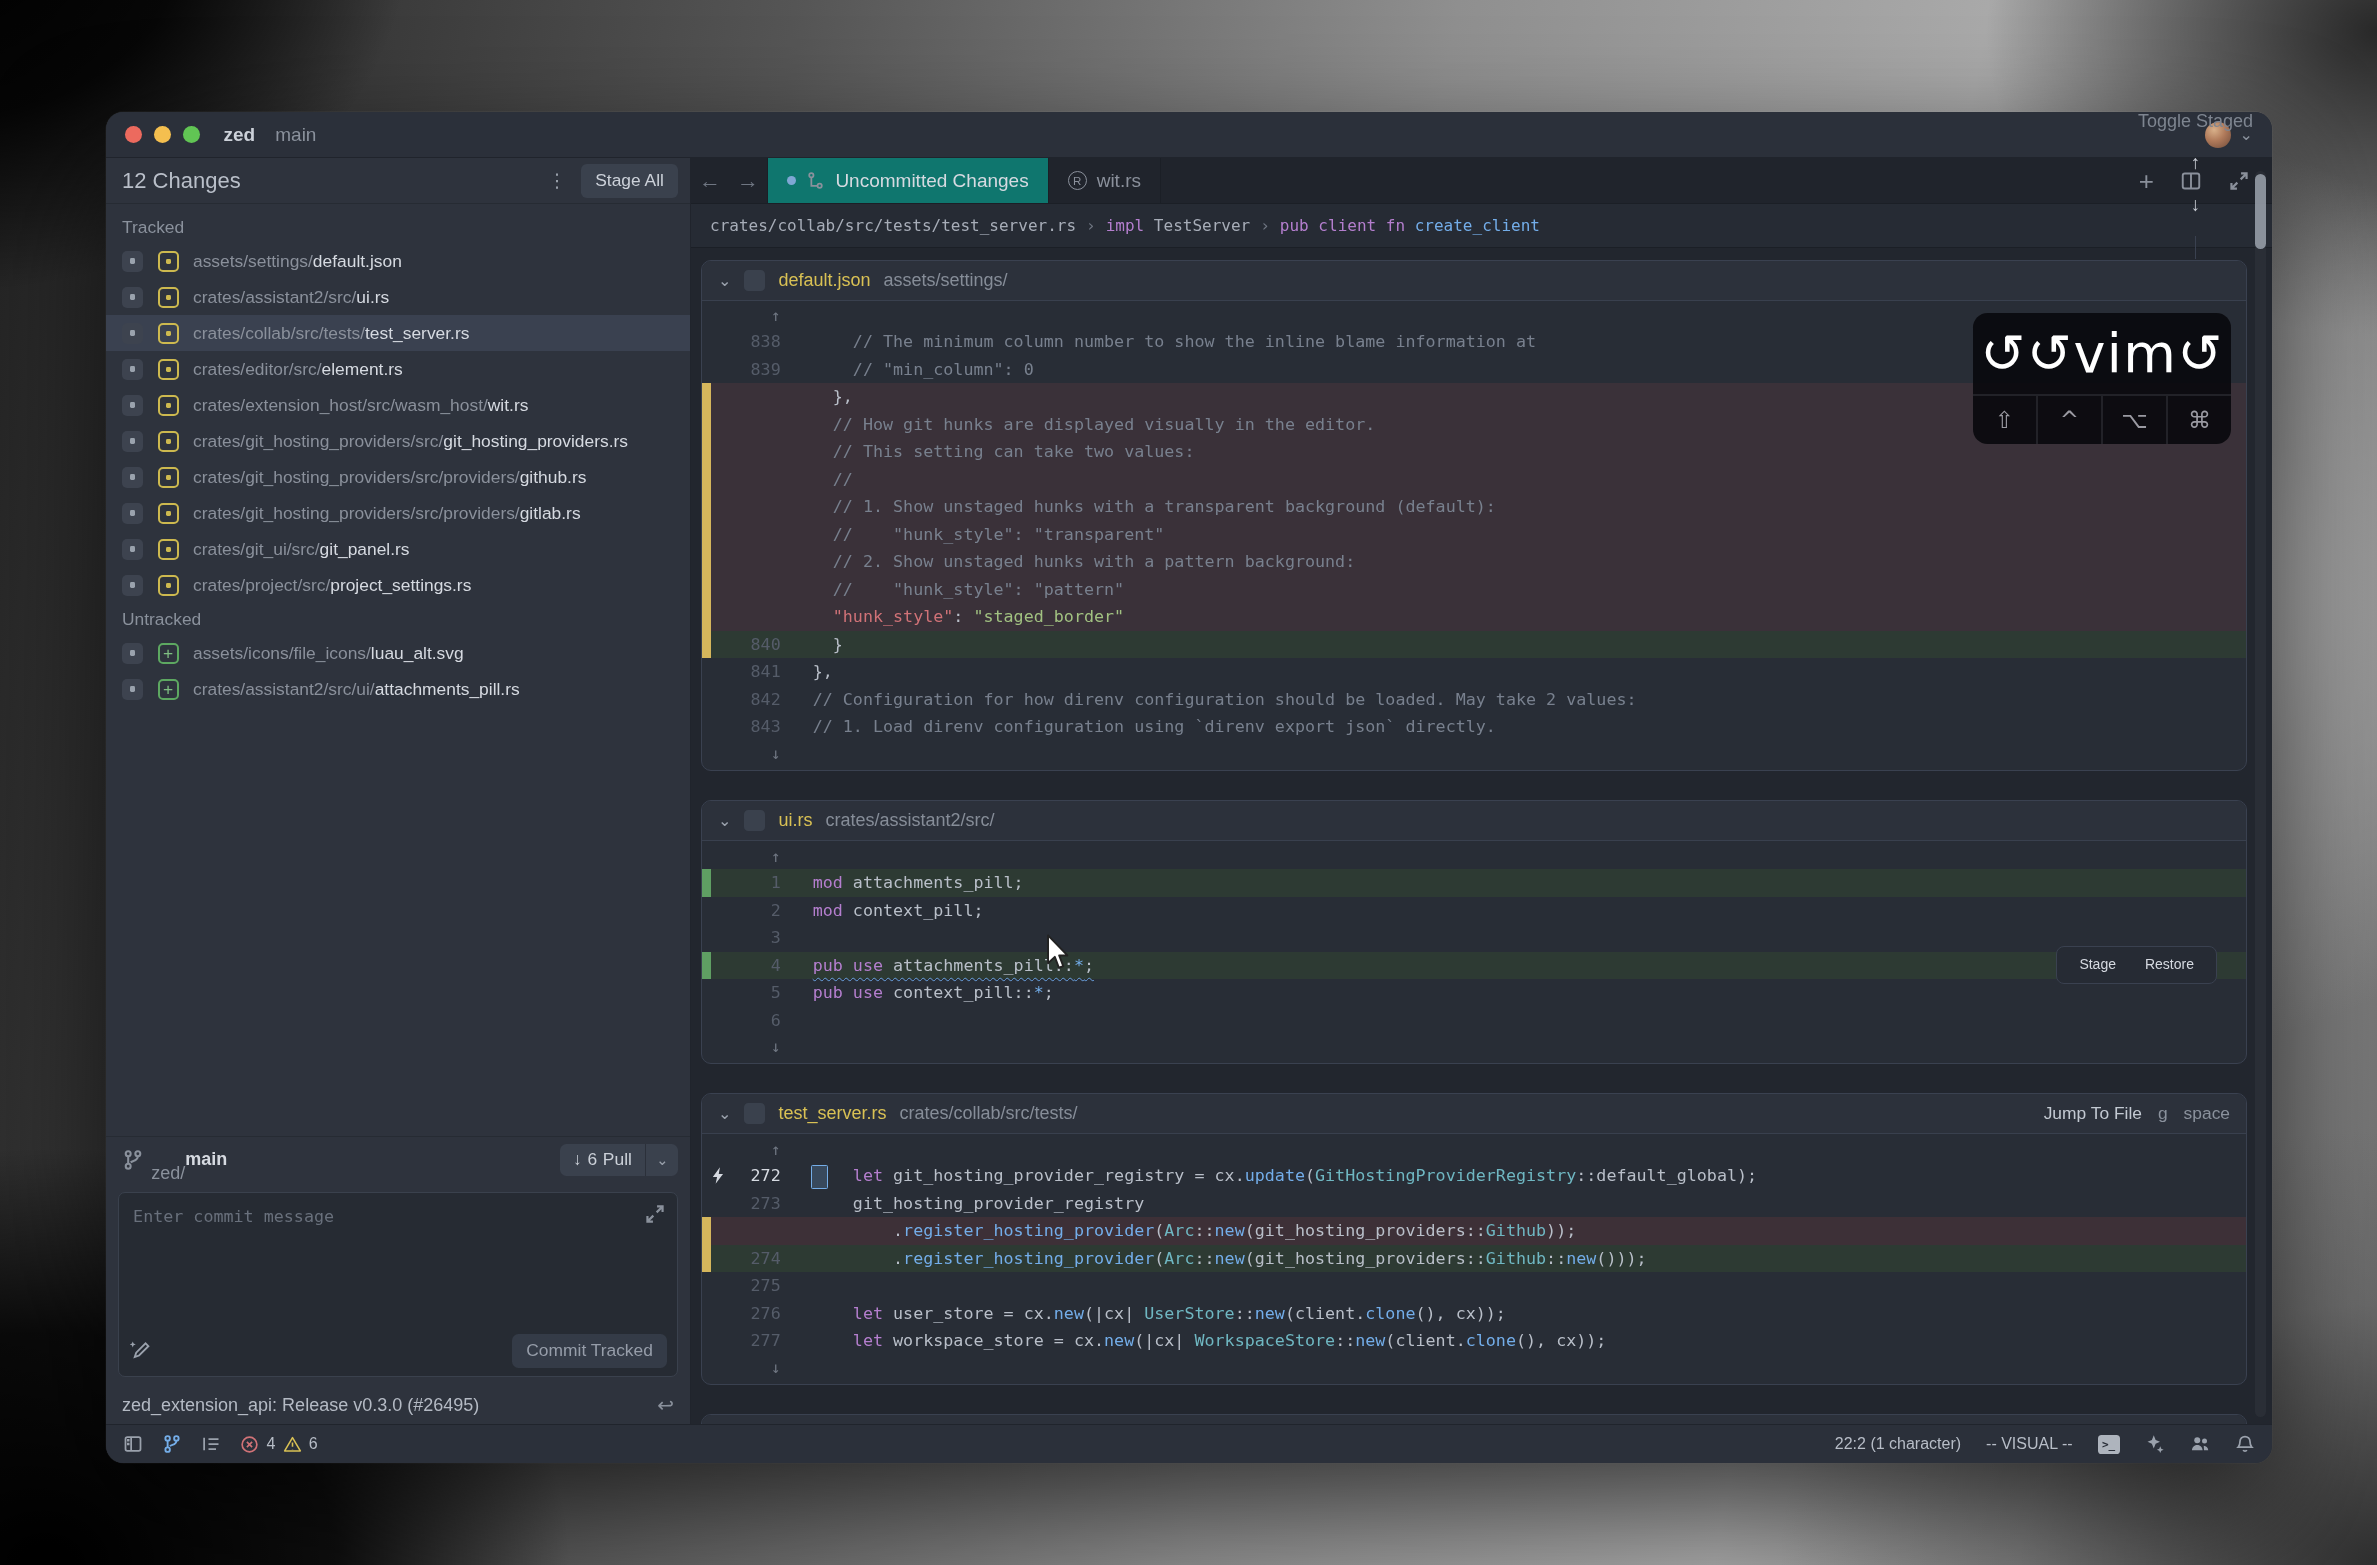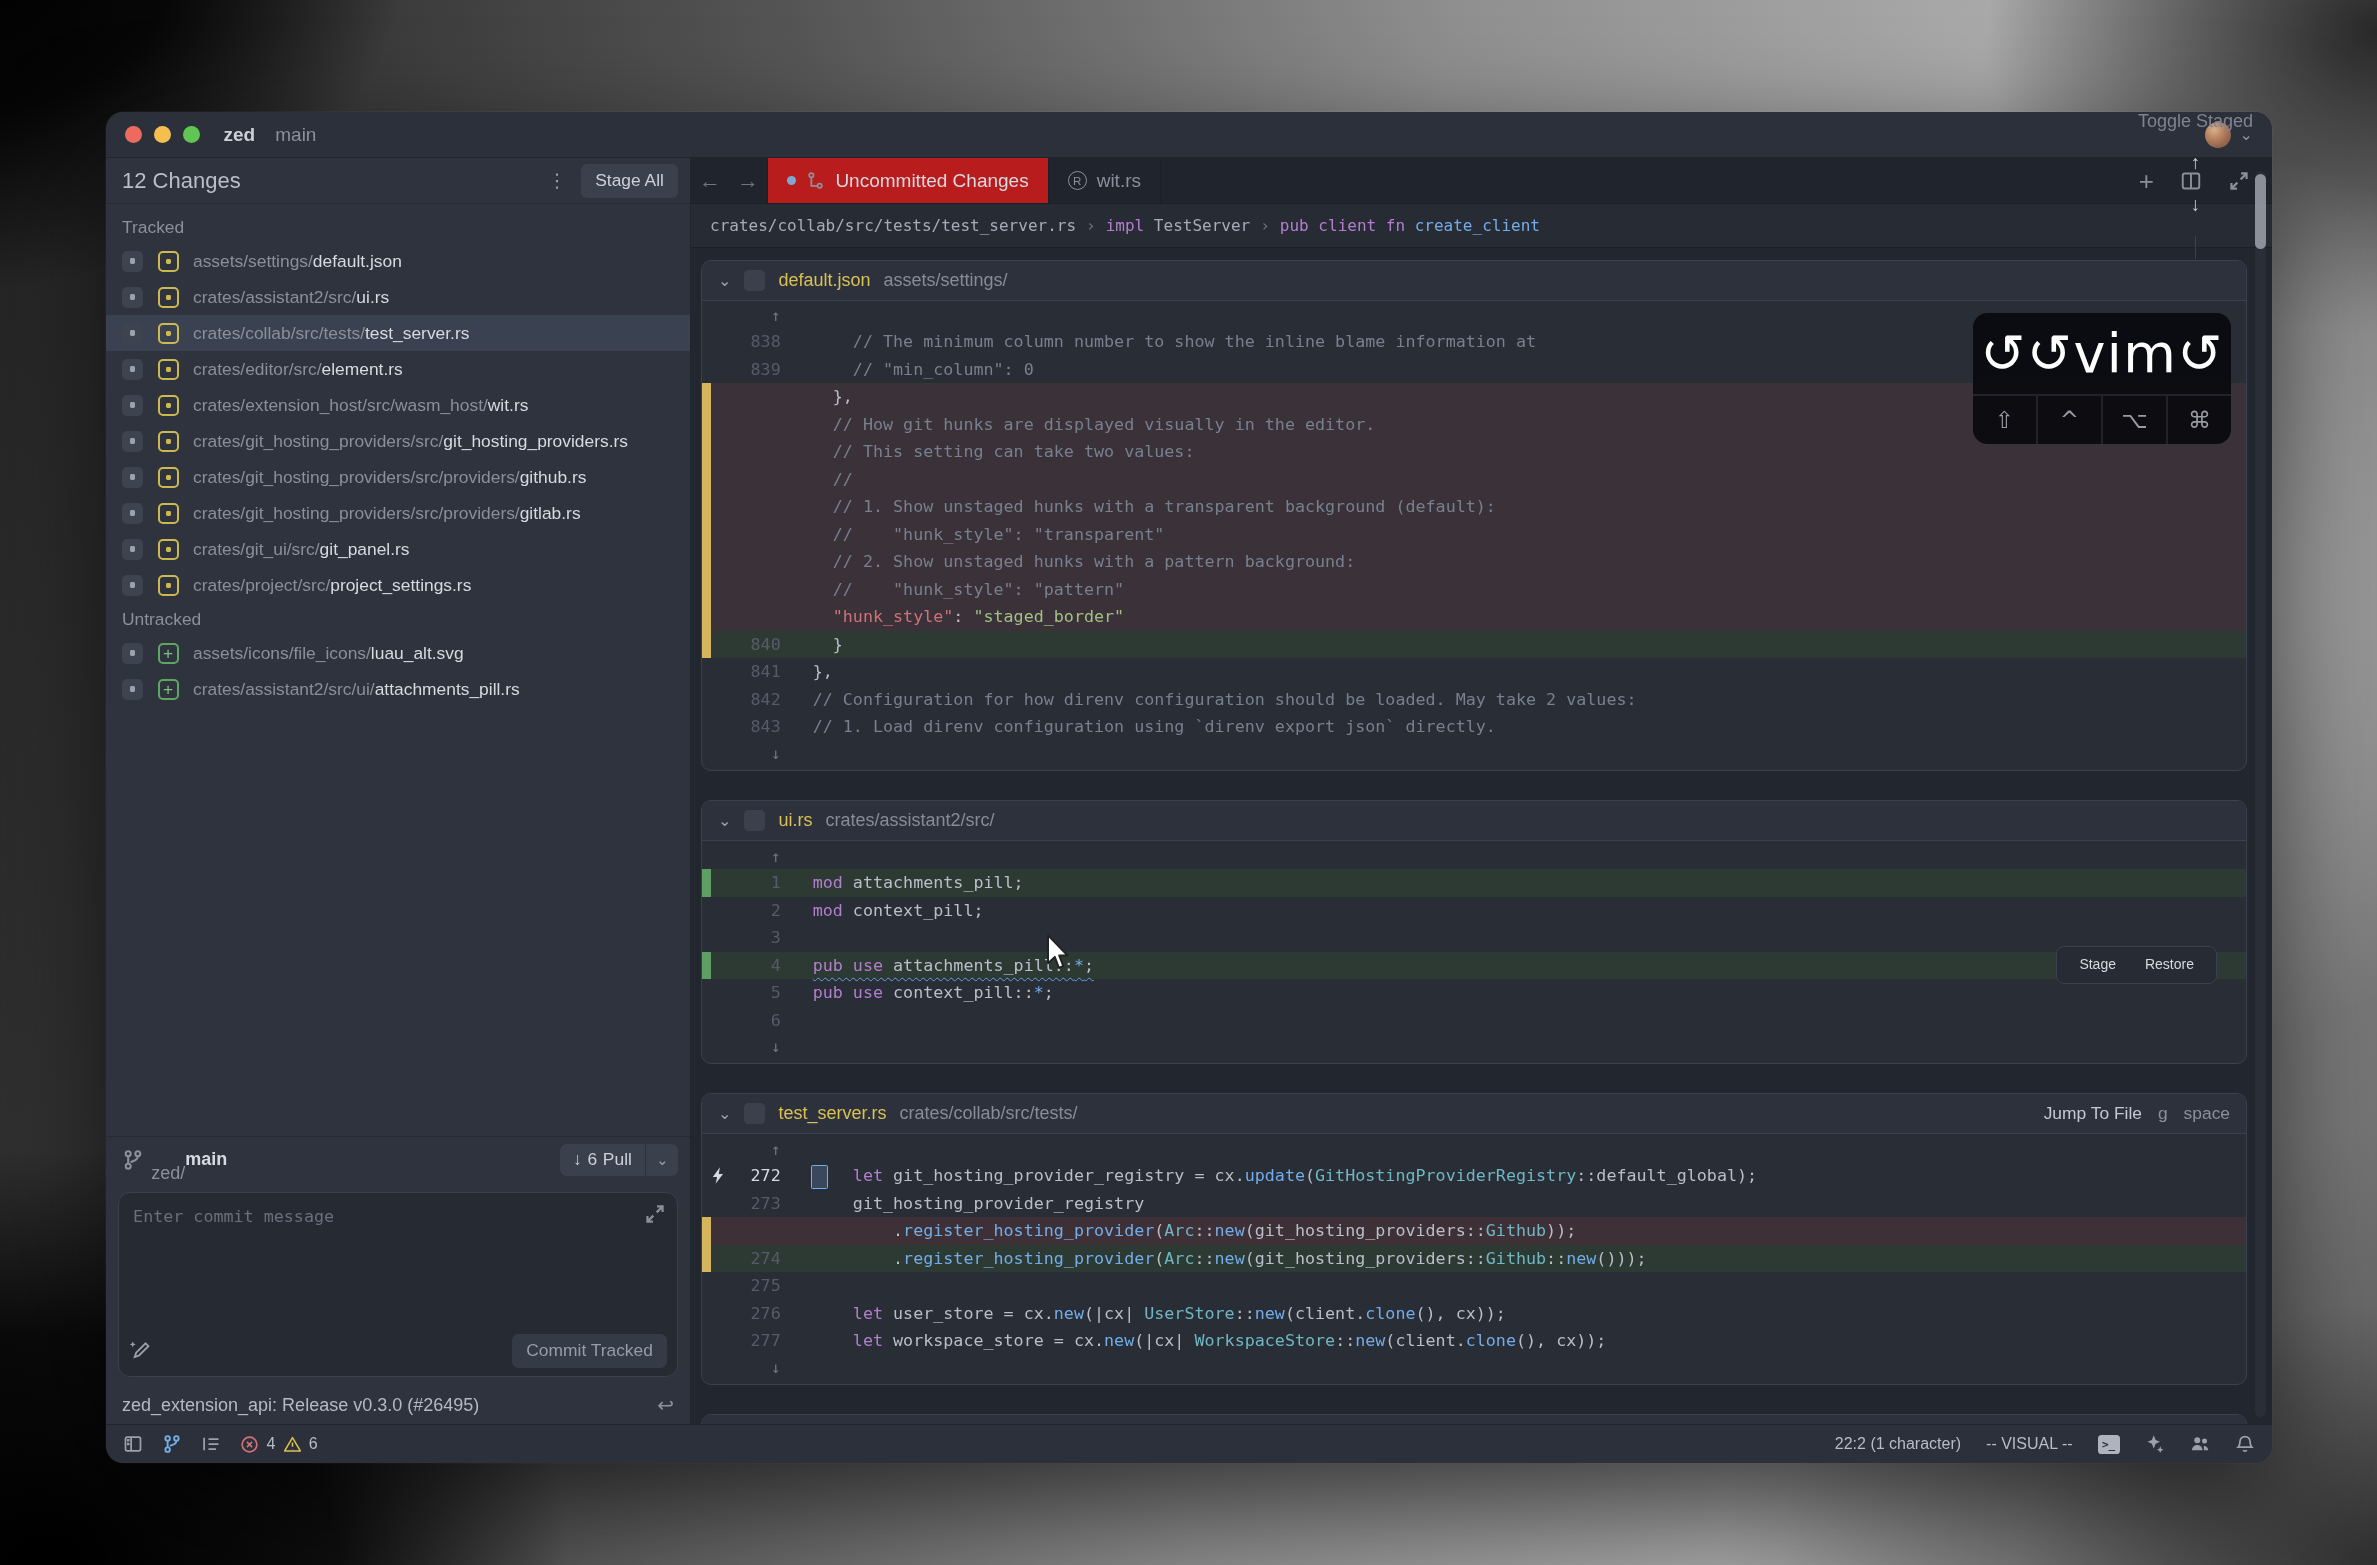--- a/index.html
+++ b/index.html
@@ -50,35 +50,35 @@
   .fpath .dir{color:#8a909b;} .fpath .fname{color:#d6dae1;}
   .sb-branch{height:45px;flex:none;border-top:1.4px solid #262b33;display:flex;align-items:center;padding:0 11.6px 0 16px;}
   .branch-ic{color:#8a919c;width:22px;height:22px;flex:none;}
   .repo{color:#8a919c;font-size:18px;margin-left:7.2px;margin-top:28px;}
   .branch-name{color:#d6dae1;font-size:18px;font-weight:bold;}
   .pull{margin-left:auto;display:flex;align-items:stretch;background:#3a414d;border-radius:6.5px;overflow:hidden;}
   .pull .pl{display:flex;align-items:center;gap:5.8px;padding:5.8px 13px;color:#ccd1d9;font-size:17.4px;}
   .pull .sep{width:1.4px;background:#2b303a;}
   .pull .dd{display:flex;align-items:center;padding:0 10px;color:#9aa1ac;font-size:14.5px;}
   .commit-box{flex:none;margin:10px 11.6px 8.7px;height:183px;background:#262b33;border:1.4px solid #3a414d;
-    border-radius:12px;position:relative;}
+    border-radius:7px;position:relative;}
   .commit-ph{position:absolute;left:14.5px;top:13px;font-family:"DejaVu Sans Mono",monospace;
     font-size:16.7px;color:#69707c;}
   .commit-expand{position:absolute;right:11.6px;top:10px;width:22px;height:22px;color:#8a919c;}
   .commit-foot{position:absolute;left:10px;right:10px;bottom:8.7px;display:flex;align-items:center;}
   .pencil{width:23px;height:23px;color:#9aa1ac;}
   .commit-btn{margin-left:auto;background:#343b47;border-radius:6.5px;padding:6.5px 14.5px;font-size:17.4px;color:#969da9;}
   .last-commit{flex:none;height:38px;display:flex;align-items:center;padding:0 16px;font-size:18px;color:#b4bac4;}
   .last-commit .undo{margin-left:auto;color:#8a919c;font-size:20px;}
   
   .editor{flex:1;display:flex;flex-direction:column;min-width:0;background:#22262e;position:relative;}
   .tabbar{height:45px;flex:none;background:#20242c;border-bottom:1.4px solid #1b1f26;display:flex;align-items:stretch;}
   .nav{width:38px;display:flex;align-items:center;justify-content:center;color:#6f7682;font-size:22px;}
   .tab{display:flex;align-items:center;gap:10px;padding:0 19px;font-size:19px;border-right:1.4px solid #1b1f26;}
-  .tab.active{background:#b91c1c;color:#d6dae1;border-left:1.4px solid #1b1f26;}
+  .tab.active{background:#0f766e;color:#d6dae1;border-left:1.4px solid #1b1f26;}
   .tab .dot{width:9.4px;height:9.4px;border-radius:50%;background:#7fa7d4;}
   .tab .ticon{width:19px;height:19px;color:#8a919c;}
   .tab.t2{color:#8a909b;}
   .rust-ic{width:19px;height:19px;border:1.4px solid #8a909b;border-radius:50%;font-size:11.6px;line-height:17.4px;
     text-align:center;color:#8a909b;box-sizing:border-box;}
   .tab-right{margin-left:auto;display:flex;align-items:center;gap:26px;padding-right:22px;color:#8a909b;}
   .tab-right .ic{width:22px;height:22px;}
   .plus{font-size:26px;line-height:22px;}
   .crumbbar{height:43px;flex:none;background:#262b34;border-bottom:1.4px solid #1b1f26;display:flex;
     align-items:center;padding:0 19px;font-family:"DejaVu Sans Mono",monospace;font-size:16px;color:#a7adb8;}

